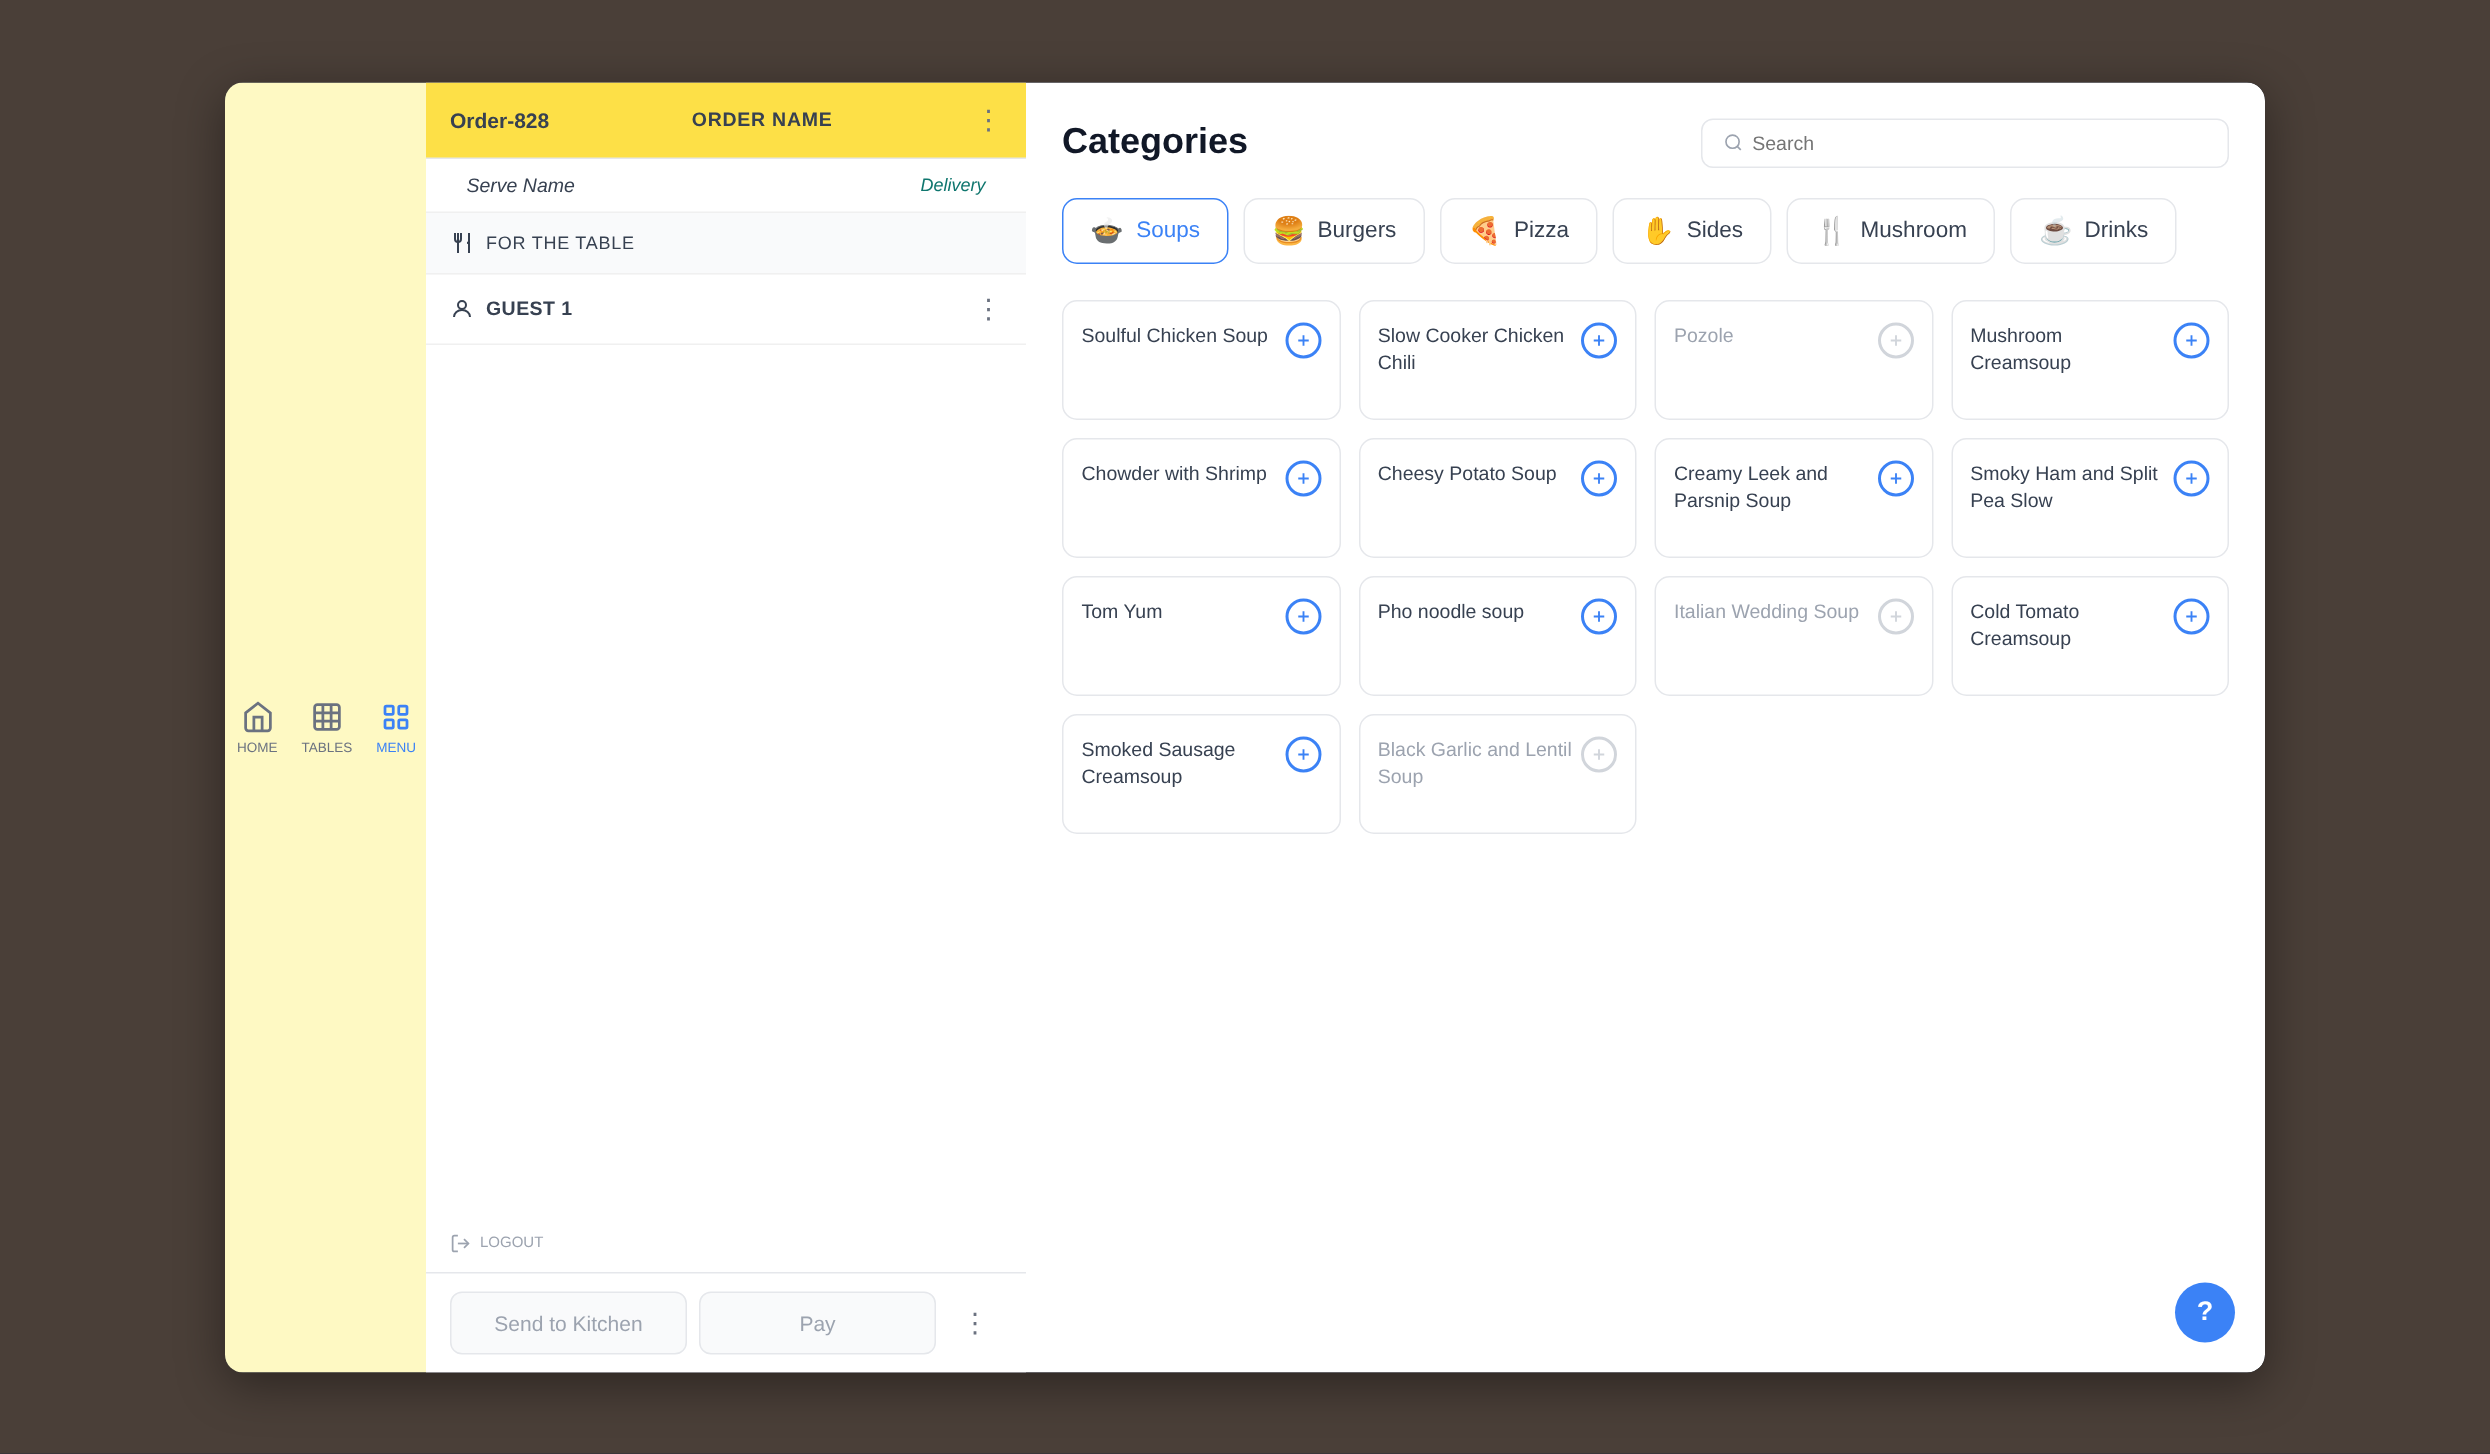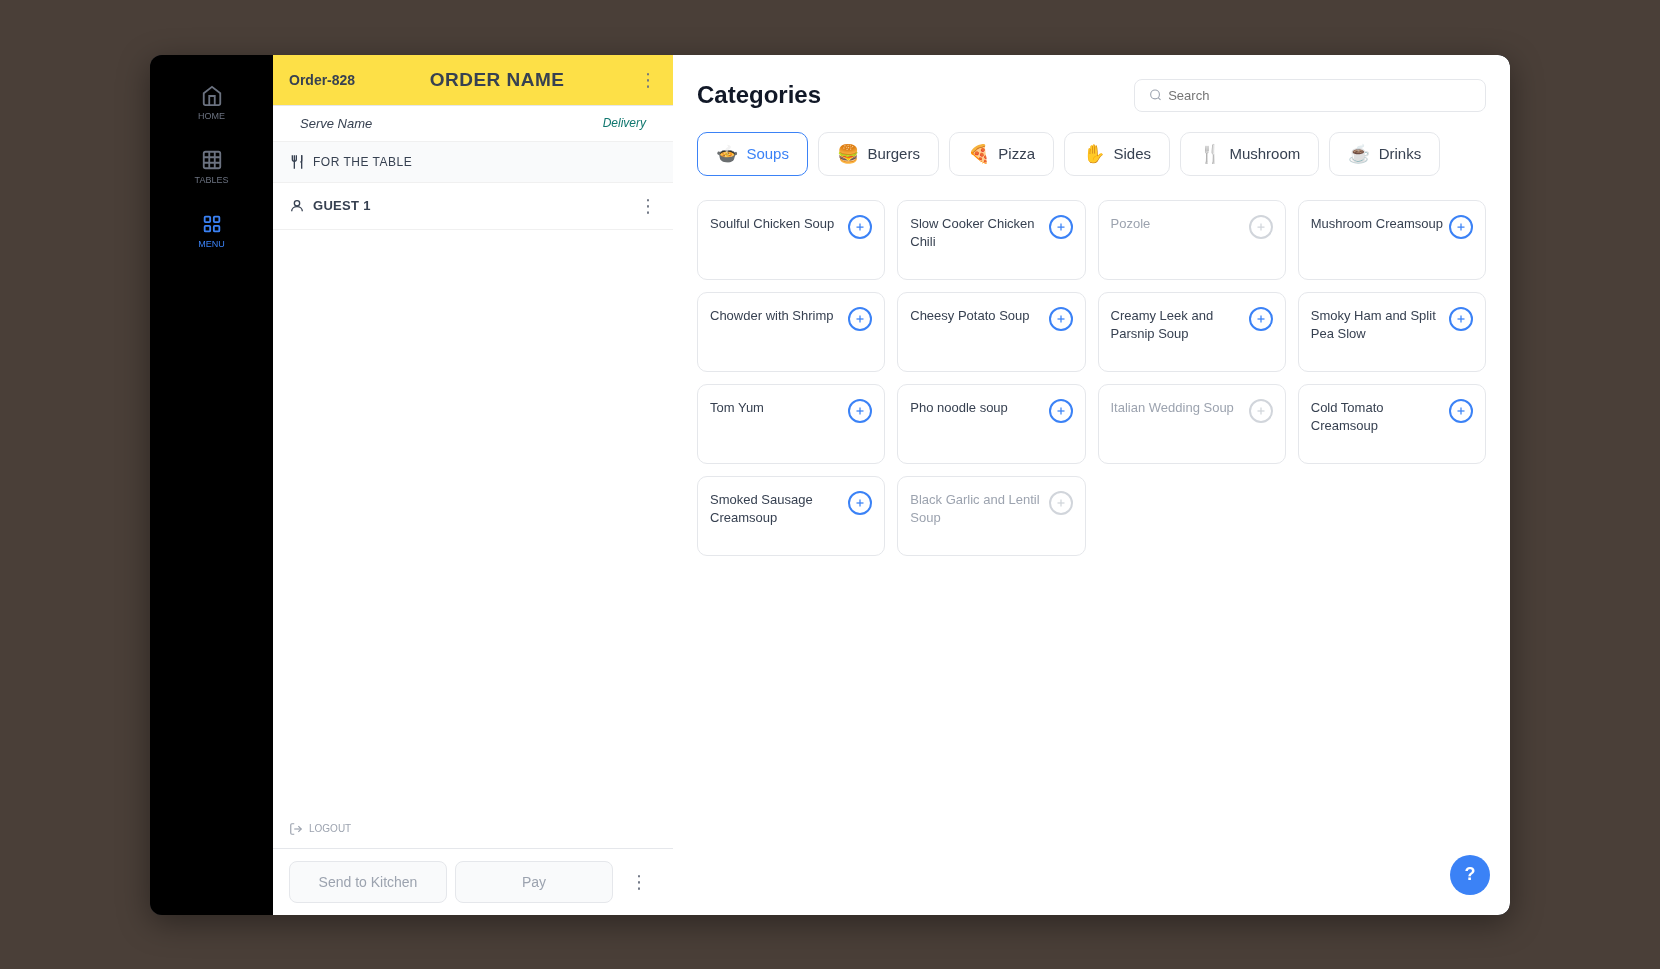--- a/index.html
+++ b/index.html
@@ -15,24 +15,24 @@
       width: 1360px;
       height: 860px;
       background: #2a2f3a;
       border-radius: 12px;
       display: flex;
       overflow: hidden;
       box-shadow: 0 8px 32px rgba(0,0,0,0.4);
     }
     
     .sidebar {
-      width: 123px;
-      background: #000000;
-      display: flex;
-      flex-direction: column;
+      width: 134px;
+      background: #fef9c3;
+      display: flex;
+      flex-direction: row;
       align-items: center;
       padding: 16px 0;
       gap: 0;
       flex-shrink: 0;
     }
     .sidebar-item {
       width: 100%;
       display: flex;
       flex-direction: column;
       align-items: center;
@@ -63,21 +63,21 @@
       padding: 14px 16px;
       border-bottom: 1px solid #e5e7eb;
       background: #fde047;
     }
     .order-id {
       font-size: 14px;
       font-weight: 600;
       color: #374151;
     }
     .order-name {
-      font-size: 19px;
+      font-size: 13px;
       font-weight: 700;
       color: #374151;
       text-transform: uppercase;
       letter-spacing: 0.5px;
     }
     .order-dots {
       color: #6b7280;
       font-size: 18px;
       cursor: pointer;
     }

